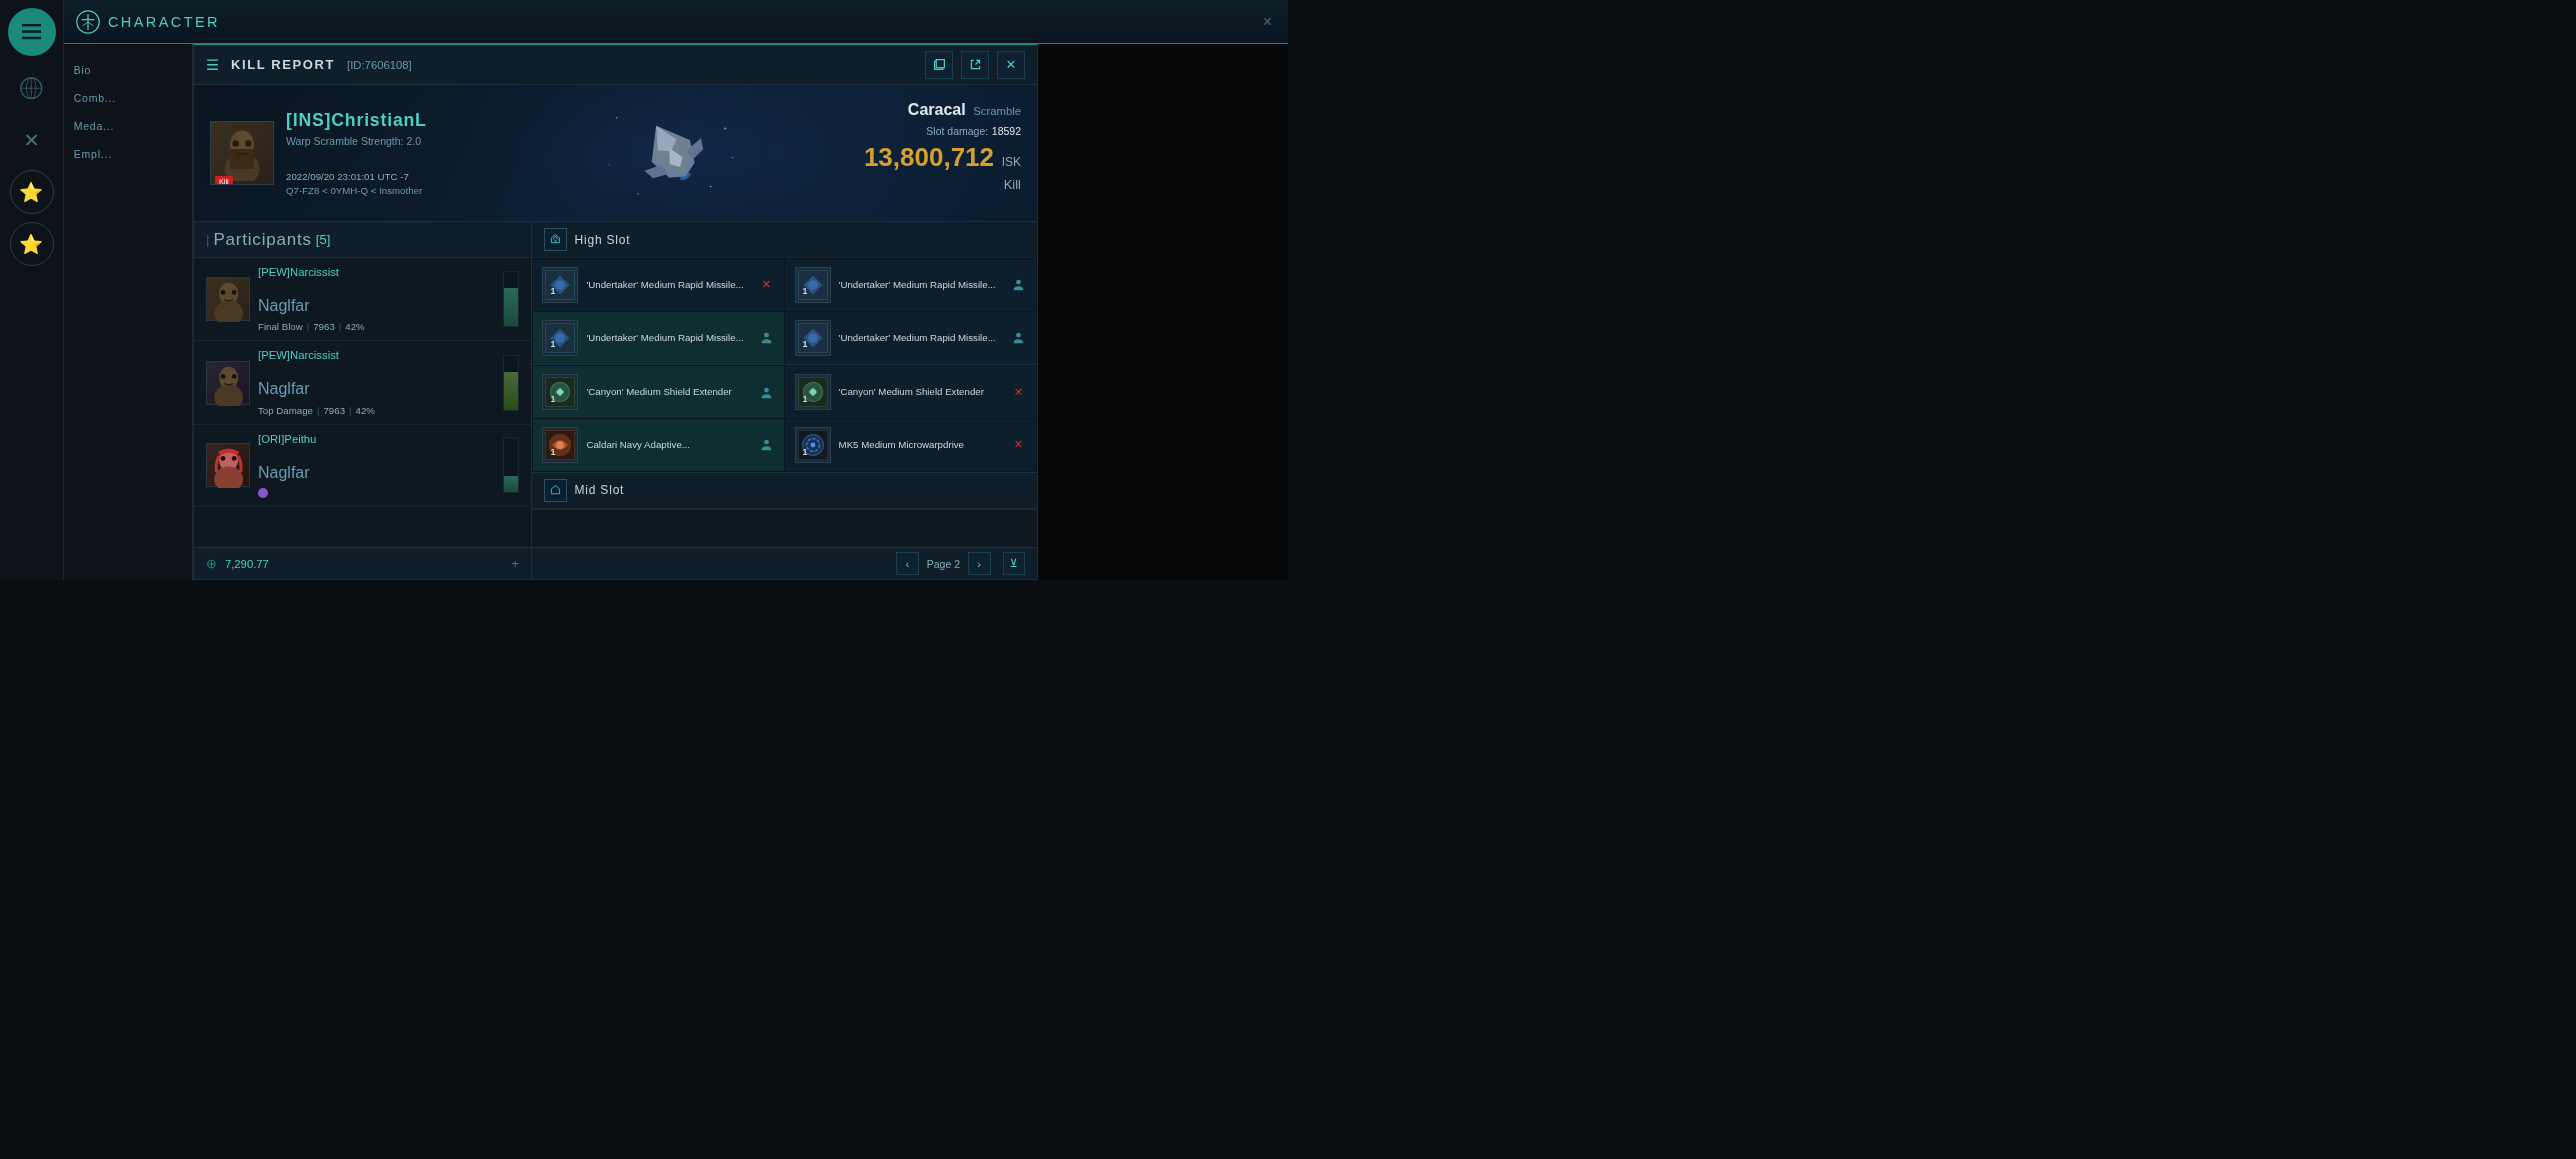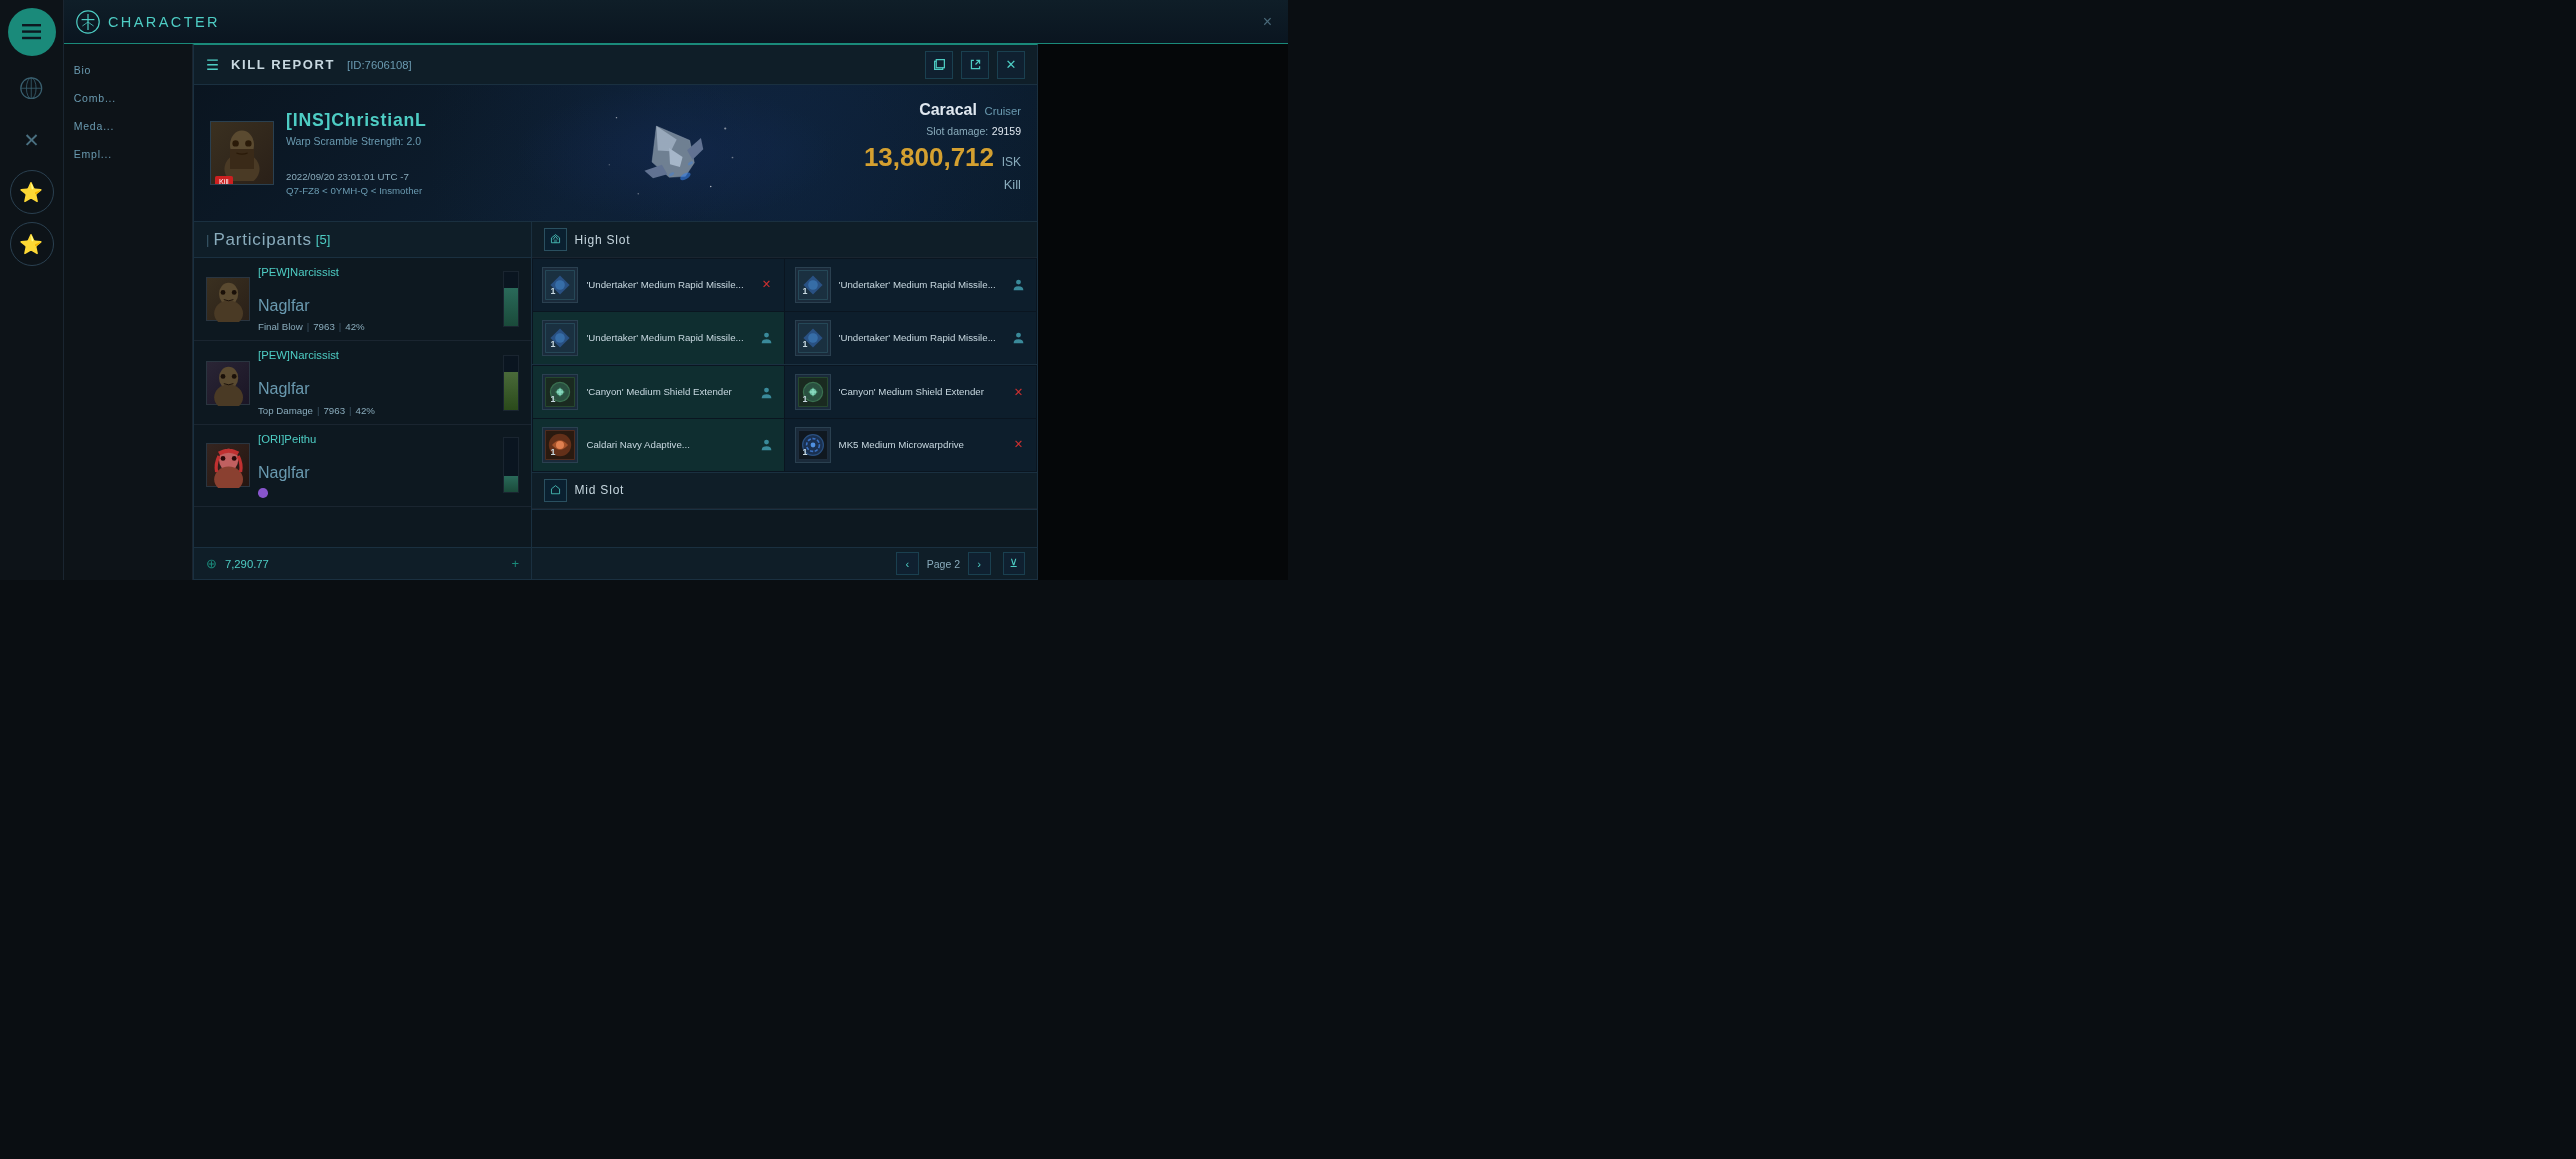--- a/index.html
+++ b/index.html
@@ -795,25 +795,25 @@
           <circle cx="50" cy="120" r="1" fill="white" opacity="0.4"></circle>
           <circle cx="150" cy="110" r="1" fill="white" opacity="0.7"></circle>
           <circle cx="10" cy="80" r="0.8" fill="white" opacity="0.5"></circle>
           <circle cx="180" cy="70" r="1.2" fill="white" opacity="0.4"></circle>
         </svg>
       </div>
 
       <div class="kill-stats">
         <div>
           <span class="ship-name">Caracal</span>
-          <span class="ship-type">Cruiser</span>
+          <span class="ship-type">Scramble</span>
         </div>
         <div style="margin-top:4px;">
           <span class="total-damage-label">Slot damage:</span>
-          <span class="total-damage-value">29159</span>
+          <span class="total-damage-value">18592</span>
         </div>
         <div style="margin-top:4px;">
           <span class="isk-value">13,800,712</span>
           <span class="isk-label">ISK</span>
         </div>
         <div class="kill-label">Kill</div>
       </div>
     </div>
 
     <div class="modal-body">

